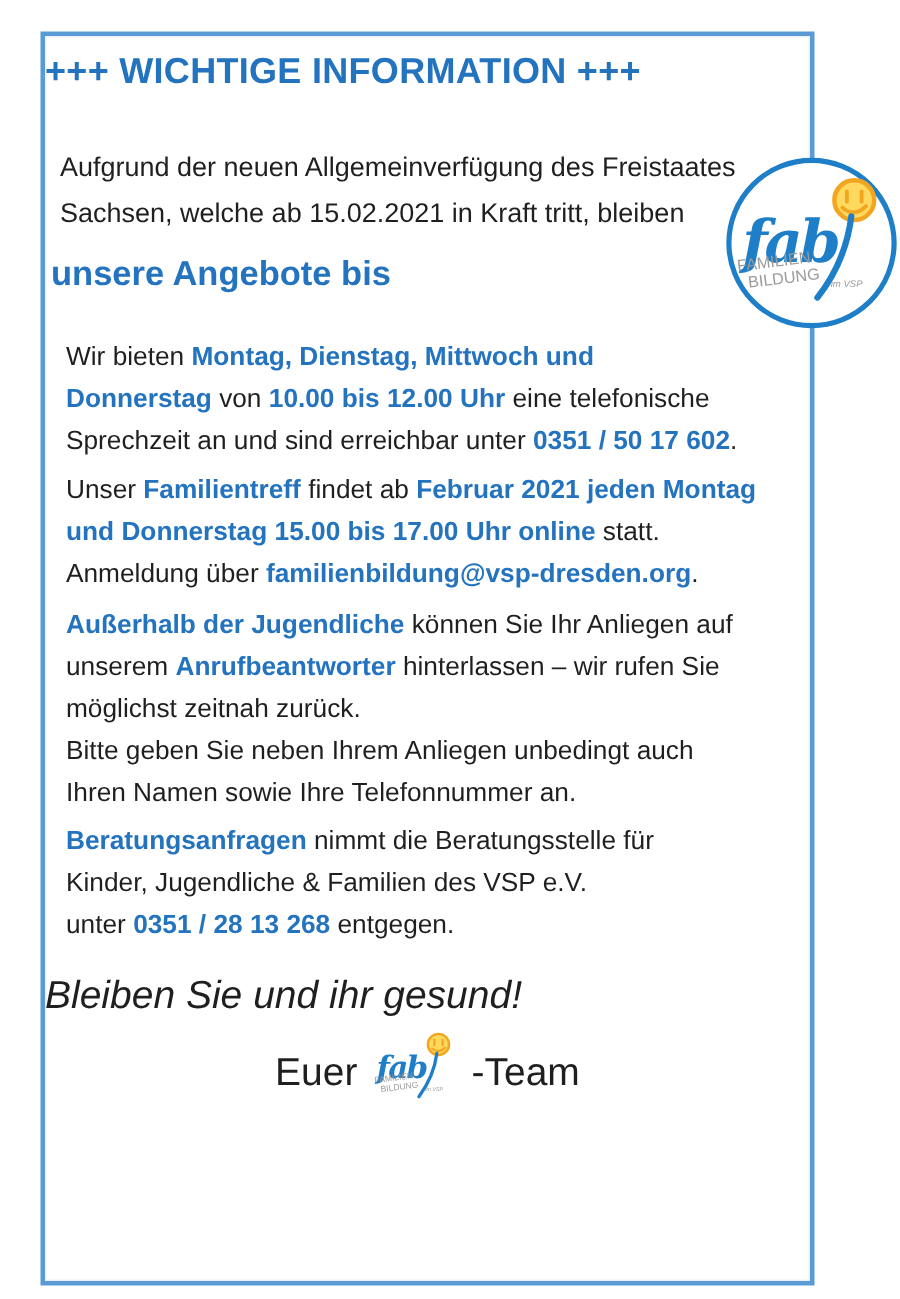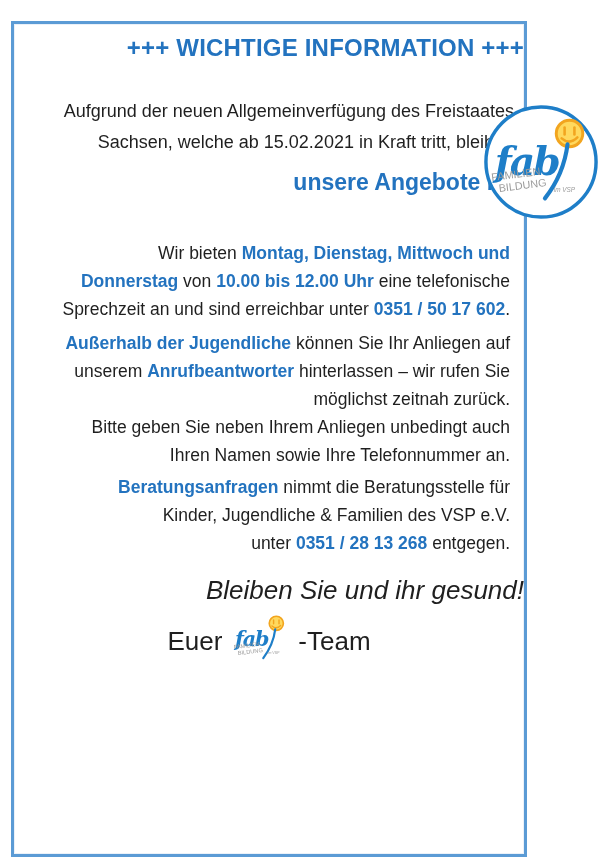--- a/index.html
+++ b/index.html
@@ -12,42 +12,42 @@
     --text:#1f1f1f;
   }
   *{box-sizing:border-box;}
   html,body{margin:0;padding:0;}
   body{
     width:600px;height:866px;position:relative;overflow:hidden;
     background:#ffffff;color:var(--text);
     font-family:"Liberation Sans",sans-serif;
   }
   .frame{
-    position:absolute;left:11px;top:21px;width:516px;height:836px;
+    position:absolute;left:27px;top:21px;width:516px;height:836px;
     border:3px solid var(--border-blue);
     box-shadow:inset 0 0 0 1px #eaf1f9;
-    text-align:right;
+    text-align:left;
   }
   .title{
     margin:9px 0 0;font-size:24px;line-height:30px;font-weight:bold;
     color:var(--accent-blue);letter-spacing:.2px;
   }
   .intro{
     margin:33px 10px 0;font-size:18px;line-height:31px;
     white-space:pre-wrap;
   }
   .notice{
     margin:8px 4px 0;font-size:23px;line-height:33px;font-weight:bold;
     color:var(--accent-blue);
   }
   .para{
     margin:0 14px;font-size:17.5px;line-height:28px;white-space:pre-wrap;
   }
   .para .hl{color:var(--accent-blue);font-weight:bold;}
-  .p1{margin-top:40px;}
+  .p1{margin-top:24px;}
   .p2{margin-top:5px;}
   .p3{margin-top:6px;}
   .p4{margin-top:4px;}
   .closing{margin-top:17px;font-size:26px;line-height:32px;font-style:italic;}
   .signature{
     margin-top:13px;display:flex;align-items:center;justify-content:center;
     font-size:26px;gap:7px;
   }
   .logo-big{
     position:absolute;left:482px;top:103px;width:118px;height:118px;z-index:5;
@@ -69,20 +69,23 @@
   <p class="intro">Aufgrund der neuen Allgemeinverfügung des Freistaates
 Sachsen, welche ab 15.02.2021 in Kraft tritt, bleiben</p>
 
   <div class="notice">
     <div>unsere Angebote bis</div>
   </div>
 
   <p class="para p1"><span>Wir bieten </span><span class="hl">Montag, Dienstag, Mittwoch und
 Donnerstag</span><span> von </span><span class="hl">10.00 bis 12.00 Uhr</span><span> eine telefonische
 Sprechzeit an und sind erreichbar unter </span><span class="hl">0351 / 50 17 602</span><span>.</span></p>
+  <p class="para p2"><span>Unser </span><span class="hl">Familientreff</span><span> findet ab </span><span class="hl">Februar 2021 jeden Montag
+und Donnerstag 15.00 bis 17.00 Uhr online</span><span> statt.
+Anmeldung über </span><span class="hl">familienbildung@vsp-dresden.org</span><span>.</span></p>
   <p class="para p3"><span class="hl">Außerhalb der Jugendliche</span><span> können Sie Ihr Anliegen auf
 unserem </span><span class="hl">Anrufbeantworter</span><span> hinterlassen – wir rufen Sie
 möglichst zeitnah zurück.
 Bitte geben Sie neben Ihrem Anliegen unbedingt auch
 Ihren Namen sowie Ihre Telefonnummer an.</span></p>
   <p class="para p4"><span class="hl">Beratungsanfragen</span><span> nimmt die Beratungsstelle für
 Kinder, Jugendliche &amp; Familien des VSP e.V.
 unter </span><span class="hl">0351 / 28 13 268</span><span> entgegen.</span></p>
 
   <div class="closing">Bleiben Sie und ihr gesund!</div>

